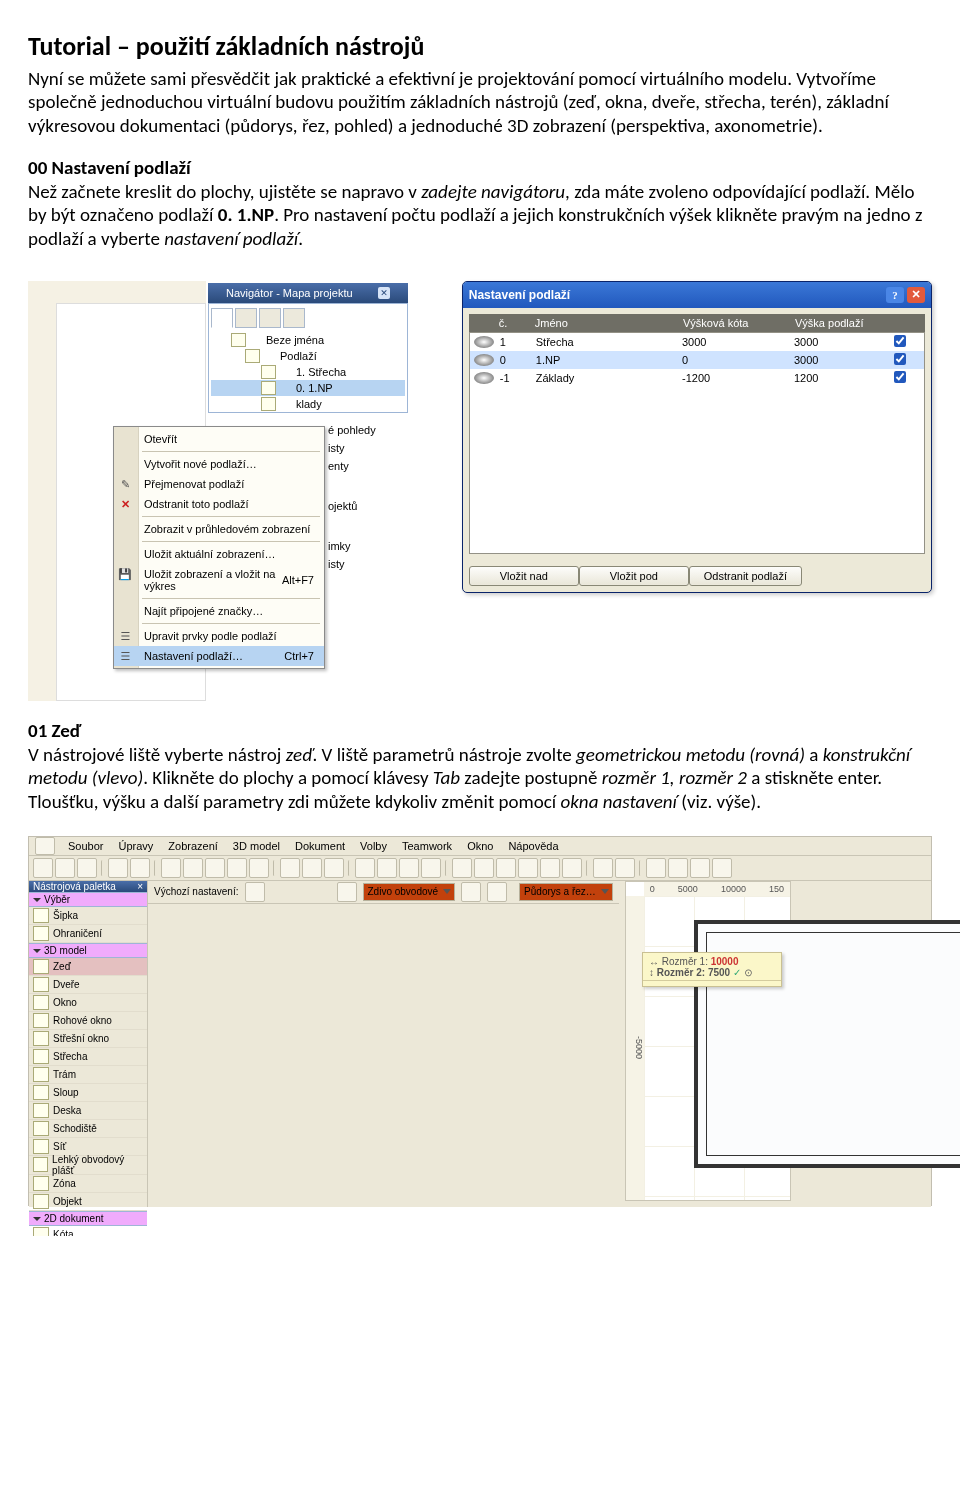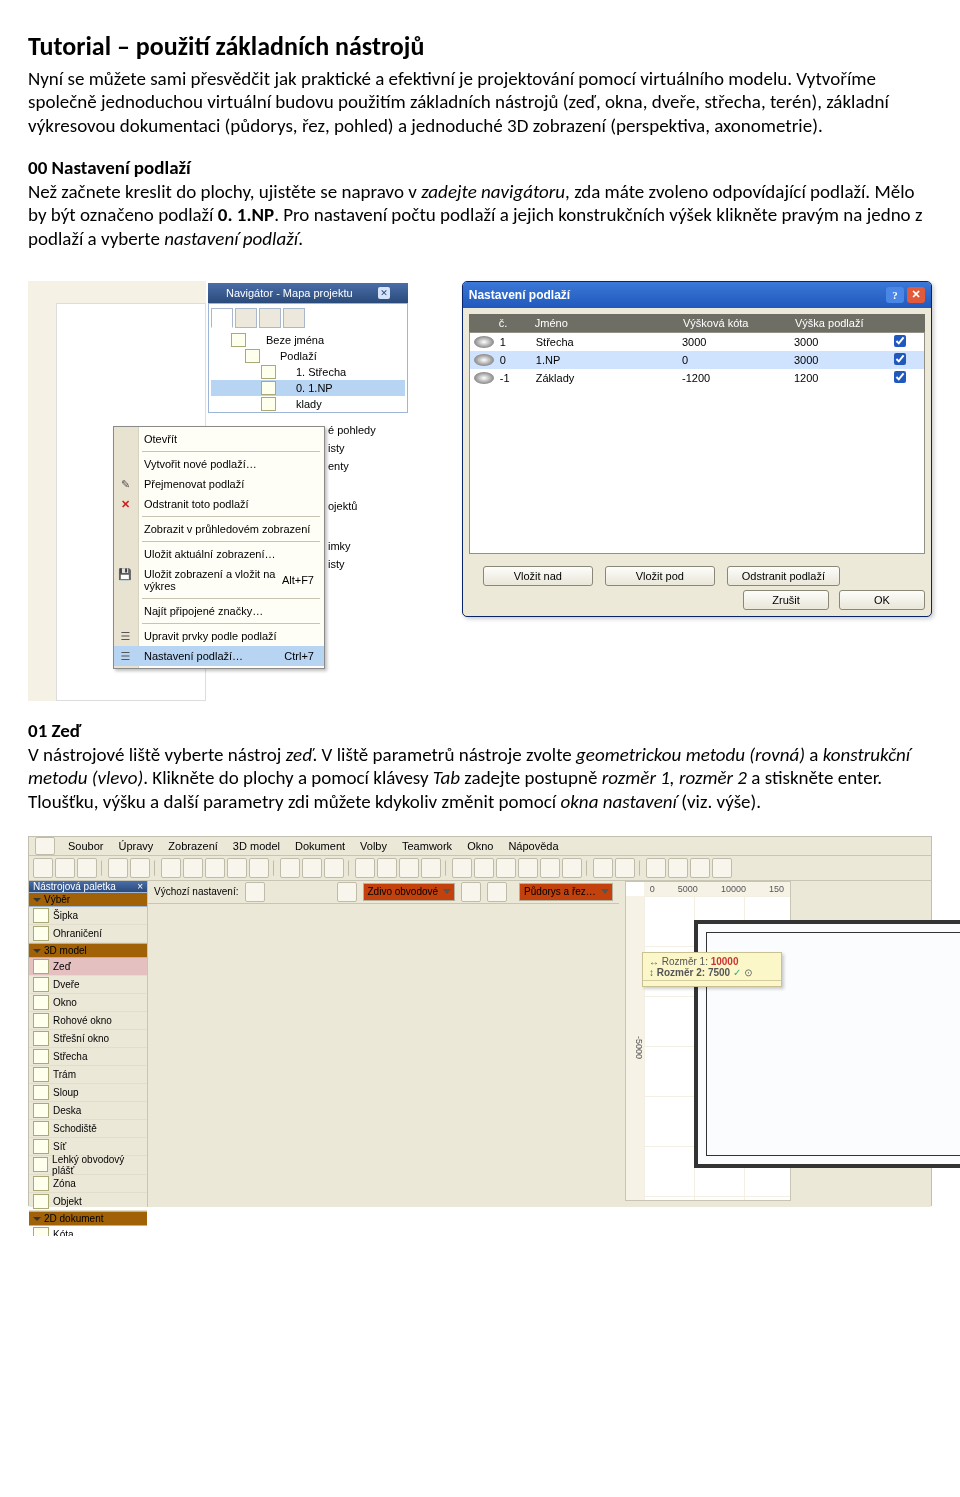--- a/index.html
+++ b/index.html
@@ -202,21 +202,21 @@
   .eye {
     width: 12px; height: 12px; border-radius: 50%;
     background: radial-gradient(#fff, #555);
     margin: 0 auto;
   }
   .ck { width: 12px; height: 12px; margin: 0 auto; accent-color: #2158bd; }
   .dlg-btns {
     display: flex; justify-content: space-between; align-items: center;
     margin-top: 12px;
   }
-  .dlg-btns .left { display: flex; gap: 12px; margin-left: 14px; }
+  .dlg-btns .left { display: flex; gap: 0; }
   .dlg-btns .right { display: flex; gap: 10px; }
   .wbtn {
     border: 1px solid #898876;
     background: linear-gradient(#fdfdfb, #e9e6d8);
     border-radius: 3px;
     font: 11px Tahoma, sans-serif;
     padding: 3px 14px;
     min-width: 80px;
     text-align: center;
     box-shadow: inset 0 0 1px #fff;
@@ -266,21 +266,21 @@
     border-right: 1px solid #c9c5b5;
     display: flex; flex-direction: column;
   }
   .tbx-title {
     height: 17px;
     background: linear-gradient(#4a6ea9, #2a4a7a);
     color: #fff; font-size: 10px;
     display: flex; align-items: center; justify-content: space-between;
     padding: 0 4px;
   }
-  .tbx-sec { padding: 1px 4px; background: #a16207; font-size: 10px; border-top: 1px solid #9eb5d6; border-bottom: 1px solid #9eb5d6;}
+  .tbx-sec { padding: 1px 4px; background: #f0abfc; font-size: 10px; border-top: 1px solid #9eb5d6; border-bottom: 1px solid #9eb5d6;}
   .tbx-sec .arrow { display: inline-block; width: 0; height: 0; border-top: 4px solid #333; border-left: 4px solid transparent; border-right: 4px solid transparent; margin-right: 3px; vertical-align: middle; }
   .tbx-item {
     display: flex; align-items: center; gap: 4px;
     padding: 1px 4px; height: 16px; font-size: 10px;
     border-bottom: 1px solid #e2ddcd;
   }
   .tbx-item.sel { background: #e4c0c0; }
   .tbx-icn { width: 14px; height: 13px; border: 1px solid #aa7; background: #ffe; }
 
   .center {
@@ -510,27 +510,20 @@
           <div><input type="checkbox" class="ck" checked="" style=""></div>
         </div>
       </div>
       <div class="dlg-btns">
         <div class="left">
           <div class="wbtn">Vložit nad</div>
           <div class="wbtn">Vložit pod</div>
           <div class="wbtn">Odstranit podlaží</div>
         </div>
         <div class="right"></div>
-      </div>
-      <div class="dlg-btns" style="margin-top:4px;">
-        <div class="left"></div>
-        <div class="right">
-          <div class="wbtn small">Zrušit</div>
-          <div class="wbtn small">OK</div>
-        </div>
       </div>
     </div>
   </div>
 </div>
 
 <h2>01 Zeď</h2>
 <p>
   <span>V nástrojové liště vyberte nástroj </span><em>zeď</em><span>. V liště parametrů nástroje zvolte </span><em>geometrickou metodu (rovná)</em><span> a </span><em>konstrukční metodu (vlevo)</em><span>. Klikněte do plochy a pomocí klávesy </span><em>Tab</em><span> zadejte postupně </span><em>rozměr 1, rozměr 2 </em><span> a stiskněte enter. Tloušťku, výšku a další parametry zdi můžete kdykoliv změnit pomocí </span><em>okna nastavení</em><span> (viz. výše).</span>
 </p>
 

